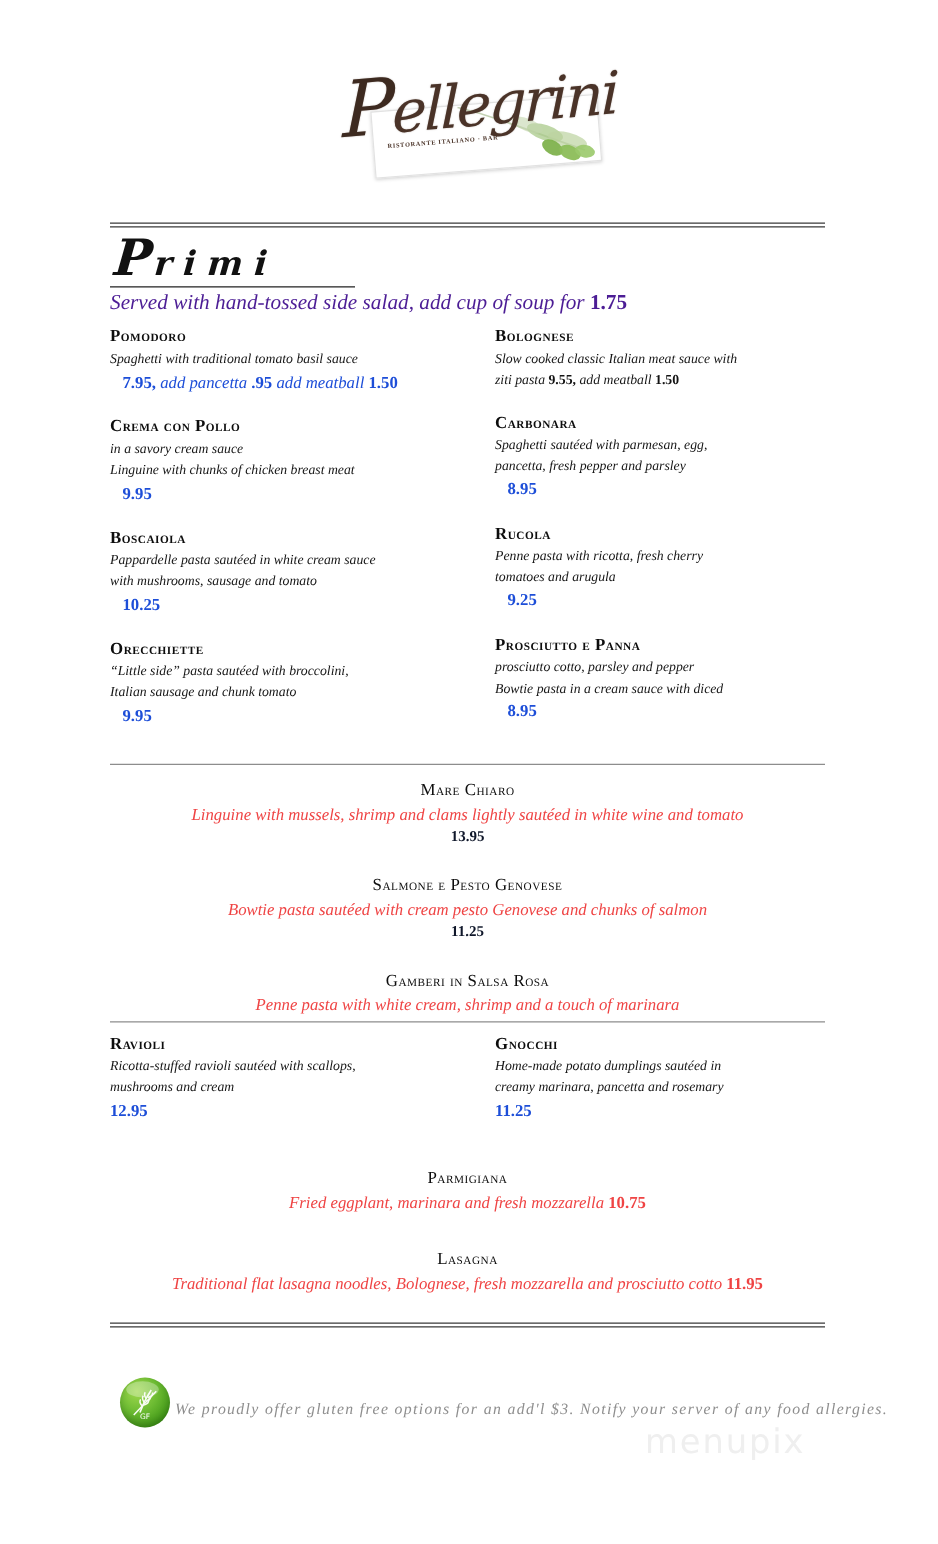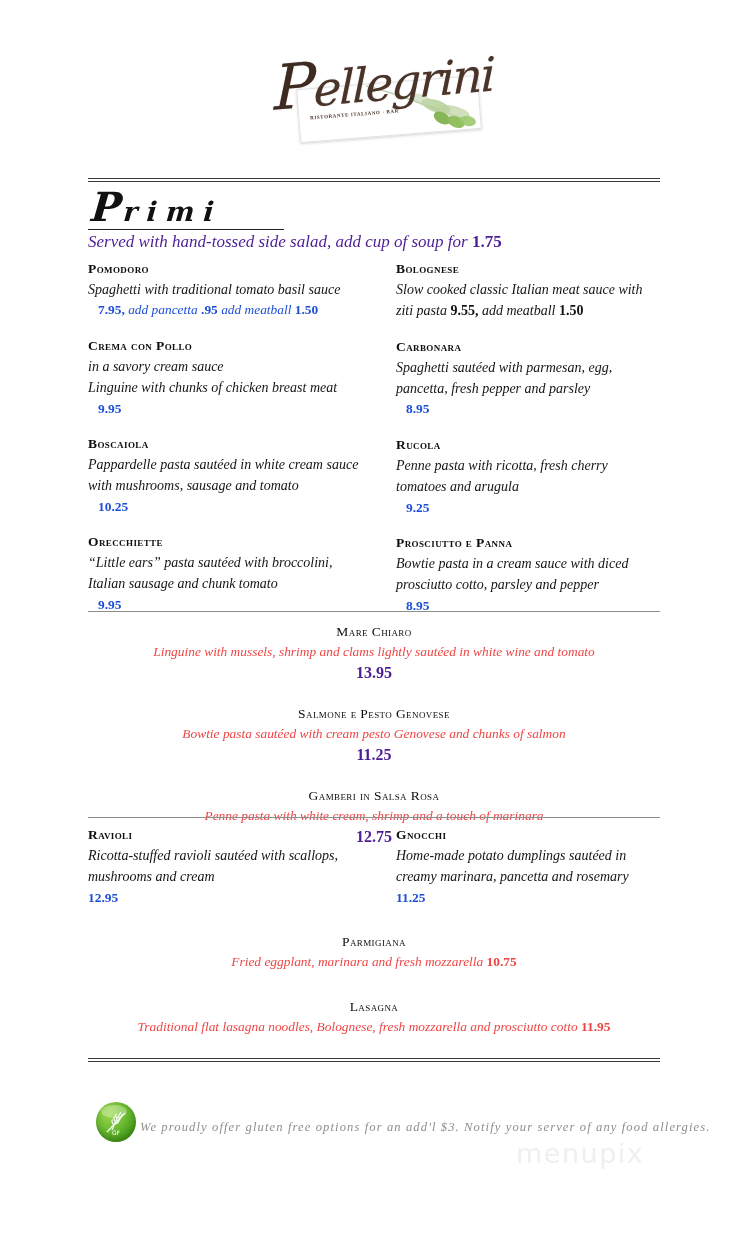--- a/index.html
+++ b/index.html
@@ -174,21 +174,21 @@
     font-variant: small-caps;
     font-weight: bold;
     font-size: 13.5px;
     letter-spacing: 0.4px;
     color: #0d0d0d;
     margin-bottom: 2px;
     line-height: 1.2;
   }
   .item-desc {
     font-style: italic;
-    font-size: 14px;
+    font-size: 11px;
     line-height: 1.52;
     color: #141414;
   }
   .item-desc b {
     font-style: normal;
     font-weight: bold;
   }
   .item-price {
     font-weight: bold;
     font-size: 13.4px;
@@ -217,23 +217,23 @@
   }
   .c-desc {
     font-style: italic;
     font-size: 13.4px;
     line-height: 1.45;
     color: #ef4444;
   }
   .c-desc b { font-style: normal; font-weight: bold; }
   .c-price {
     font-weight: bold;
-    font-size: 16px;
+    font-size: 12px;
     line-height: 1.45;
-    color: #4c1d95;
+    color: #0f172a;
   }
 
   
   .footer {
     position: absolute;
     left: 92px;
     top: 1098px;
     width: 572px;
     height: 60px;
   }
@@ -336,21 +336,21 @@
 
       <div class="item">
         <div class="item-name">Boscaiola</div>
         <div class="item-desc">Pappardelle pasta sautéed in white cream sauce</div>
         <div class="item-desc">with mushrooms, sausage and tomato</div>
         <div class="item-price">10.25</div>
       </div>
 
       <div class="item">
         <div class="item-name">Orecchiette</div>
-        <div class="item-desc">“Little ears” pasta sautéed with broccolini,</div>
+        <div class="item-desc">“Little side” pasta sautéed with broccolini,</div>
         <div class="item-desc">Italian sausage and chunk tomato</div>
         <div class="item-price">9.95</div>
       </div>
 
     </div>
 
     <div class="col col-right">
 
       <div class="item">
         <div class="item-name">Bolognese</div>
@@ -367,22 +367,22 @@
 
       <div class="item">
         <div class="item-name">Rucola</div>
         <div class="item-desc">Penne pasta with ricotta, fresh cherry</div>
         <div class="item-desc">tomatoes and arugula</div>
         <div class="item-price">9.25</div>
       </div>
 
       <div class="item">
         <div class="item-name">Prosciutto e Panna</div>
+        <div class="item-desc">prosciutto cotto, parsley and pepper</div>
         <div class="item-desc">Bowtie pasta in a cream sauce with diced</div>
-        <div class="item-desc">prosciutto cotto, parsley and pepper</div>
         <div class="item-price">8.95</div>
       </div>
 
     </div>
   </div>
 
   <div class="rule-single" style="top:611px;"></div>
 
   <div class="centered-block" style="top:622px;">
 
@@ -394,21 +394,20 @@
 
     <div class="c-item">
       <div class="c-name">Salmone e Pesto Genovese</div>
       <div class="c-desc">Bowtie pasta sautéed with cream pesto Genovese and chunks of salmon</div>
       <div class="c-price">11.25</div>
     </div>
 
     <div class="c-item">
       <div class="c-name">Gamberi in Salsa Rosa</div>
       <div class="c-desc">Penne pasta with white cream, shrimp and a touch of marinara</div>
-      <div class="c-price">12.75</div>
     </div>
 
   </div>
 
   <div class="rule-single" style="top:817px;"></div>
 
   <div class="cols" style="top:827px;">
 
     <div class="col col-left">
       <div class="item">

